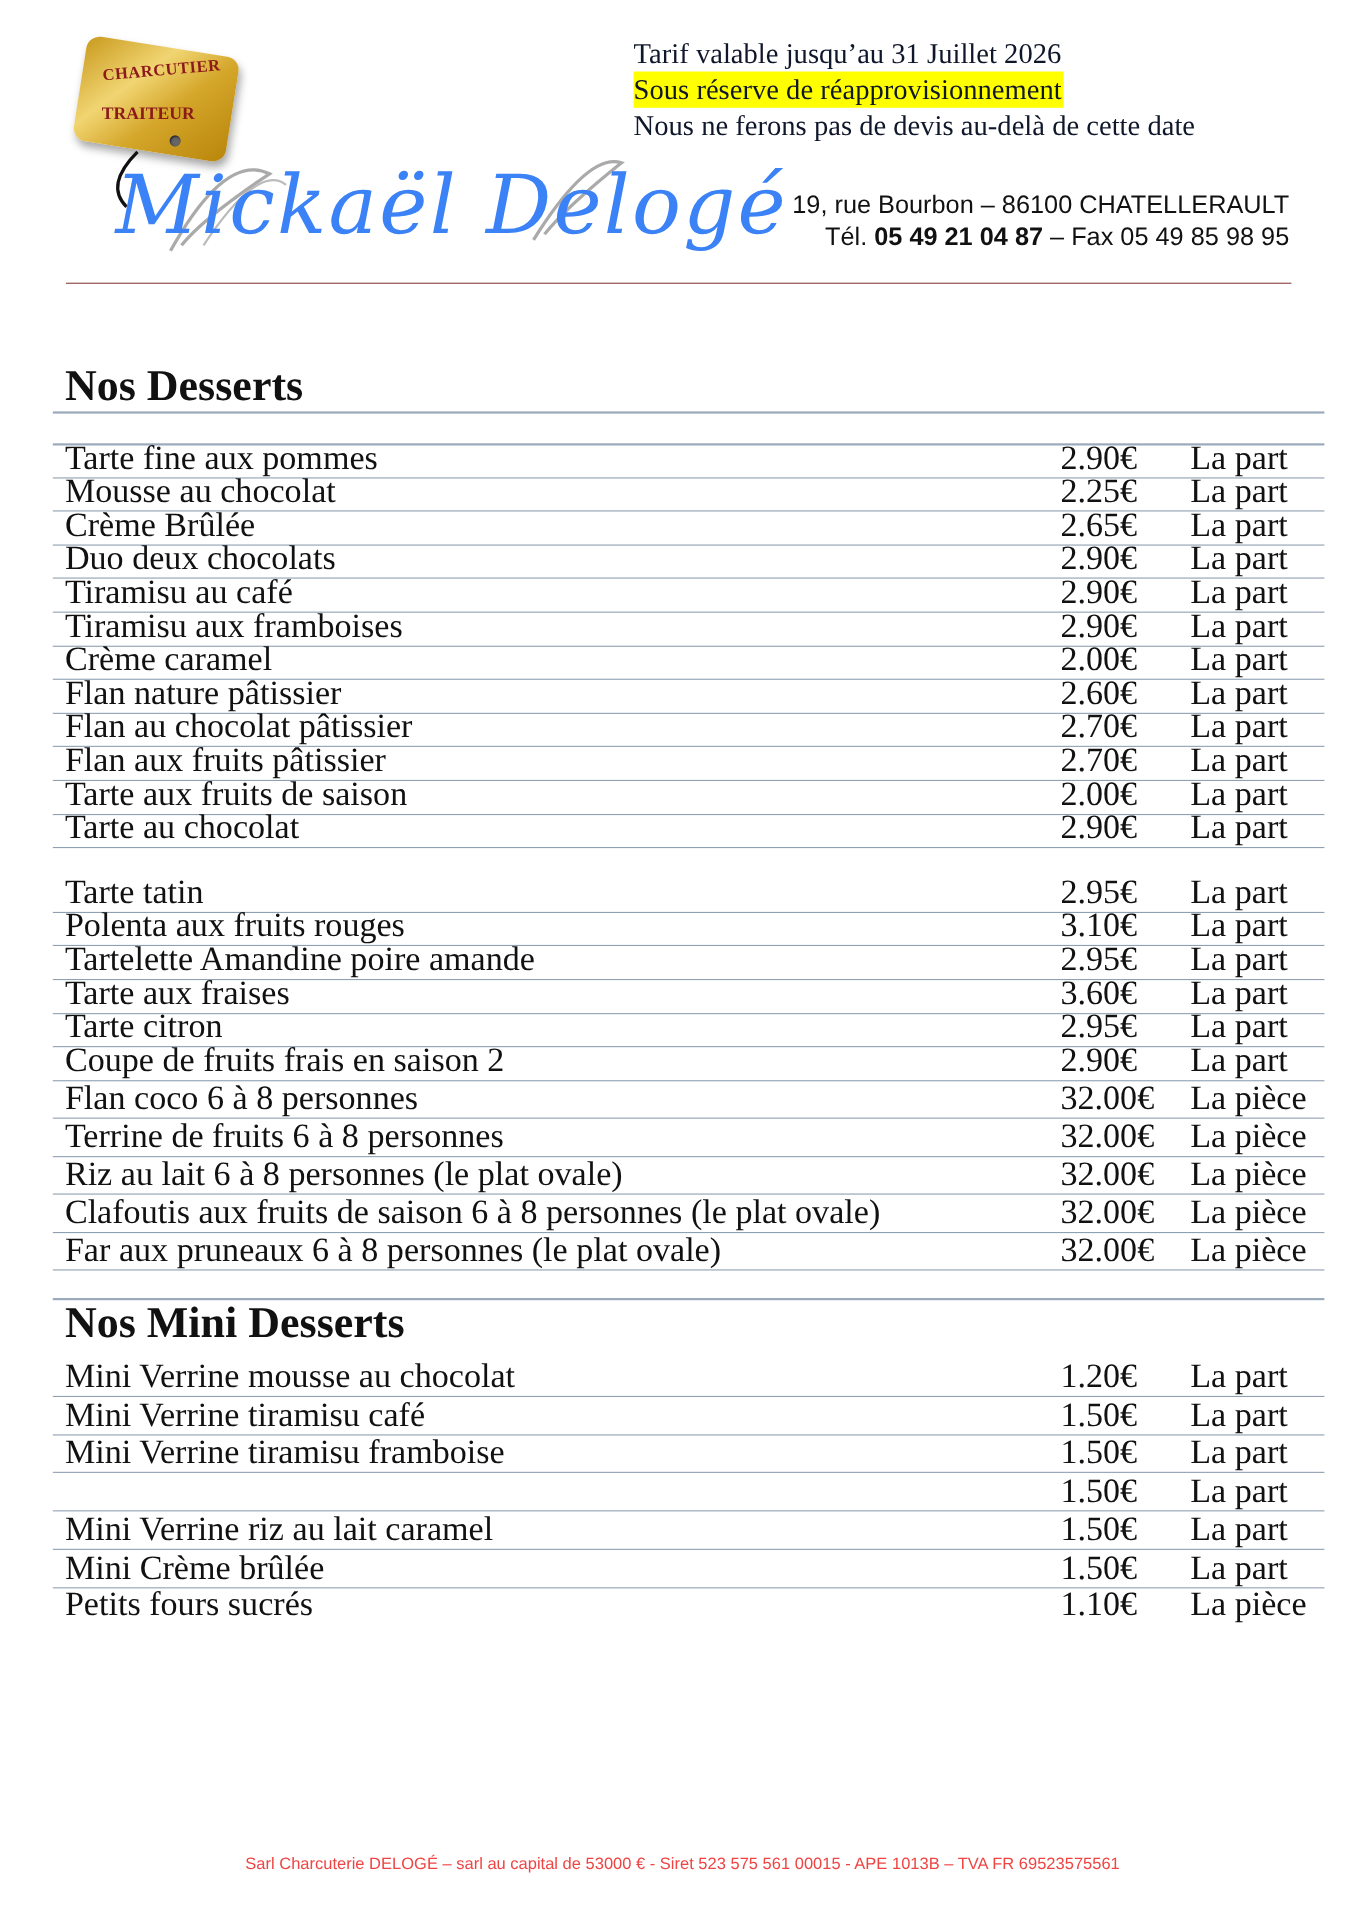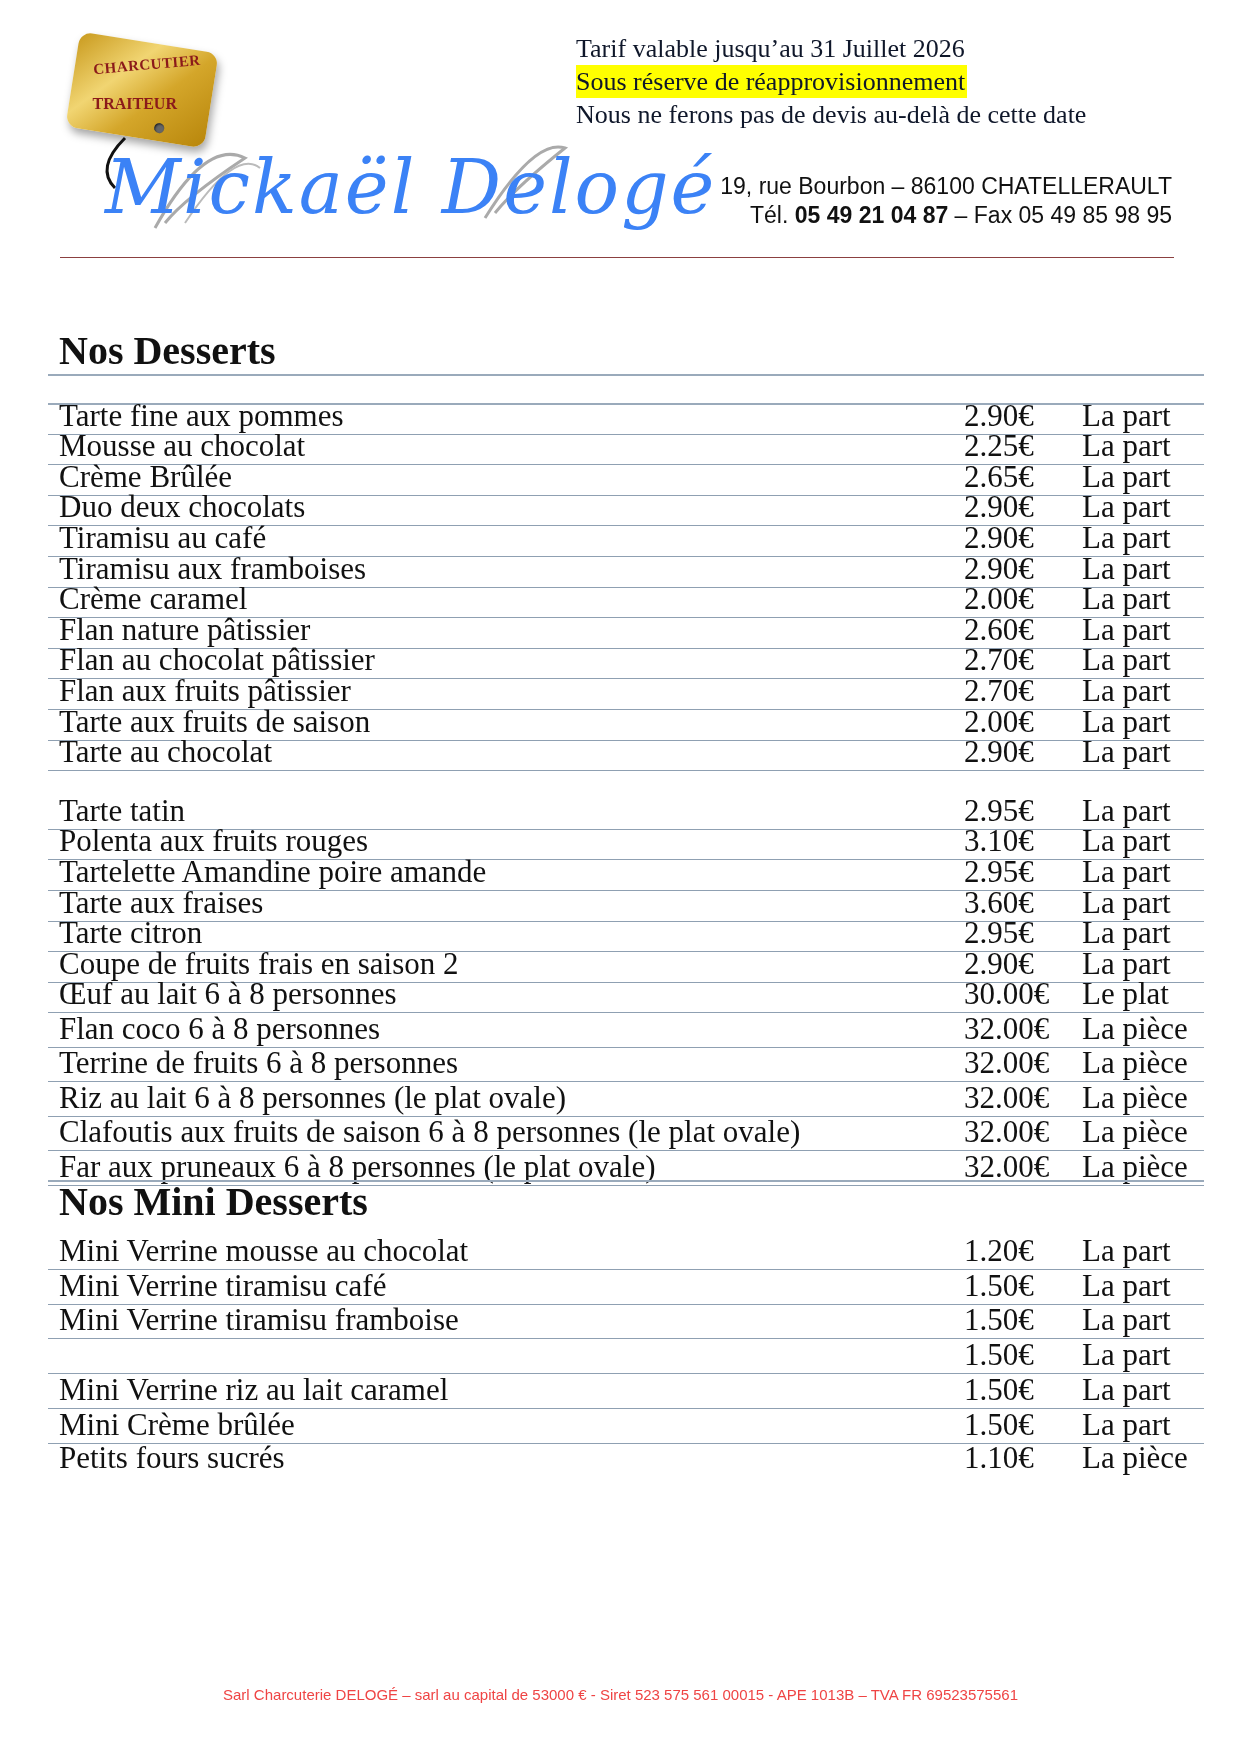--- a/index.html
+++ b/index.html
@@ -170,25 +170,20 @@
     <div class="row" style="height: 29.6px;">
       <span class="name">Tarte citron</span>
       <span class="price">2.95€</span>
       <span class="unit">La part</span>
     </div>
     <div class="row" style="height: 29.6px;">
       <span class="name">Coupe de fruits frais en saison 2</span>
       <span class="price">2.90€</span>
       <span class="unit">La part</span>
     </div>
-    <div class="row" style="height: 29.6px;">
-      <span class="name">Œuf au lait 6 à 8 personnes</span>
-      <span class="price">30.00€</span>
-      <span class="unit">Le plat</span>
-    </div>
     <div class="row" style="height: 33.5px;">
       <span class="name">Flan coco 6 à 8 personnes</span>
       <span class="price">32.00€</span>
       <span class="unit">La pièce</span>
     </div>
     <div class="row" style="height: 33.5px;">
       <span class="name">Terrine de fruits 6 à 8 personnes</span>
       <span class="price">32.00€</span>
       <span class="unit">La pièce</span>
     </div>

